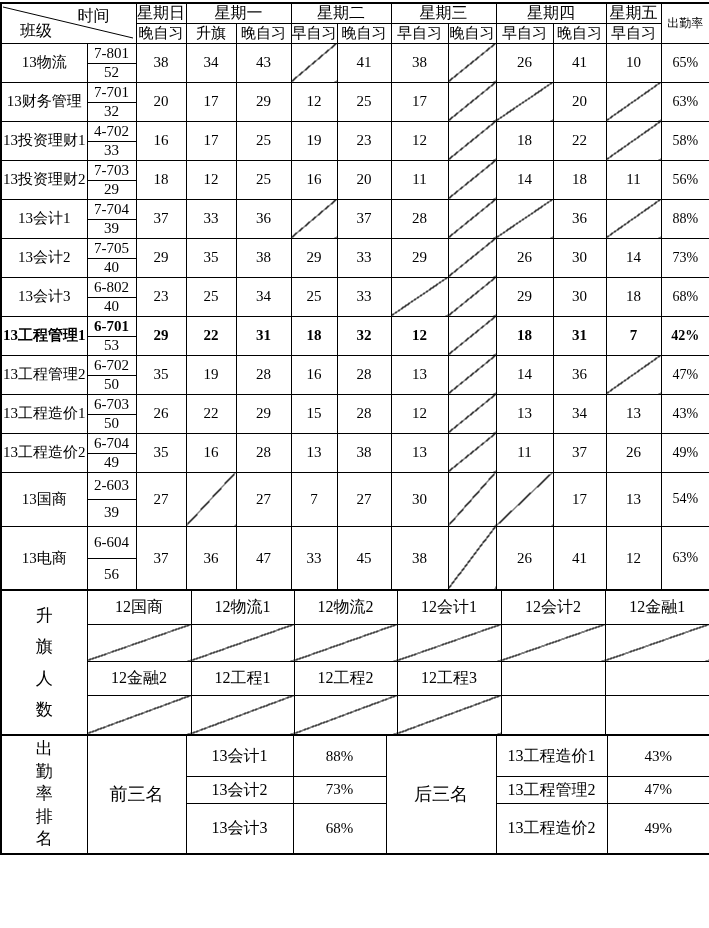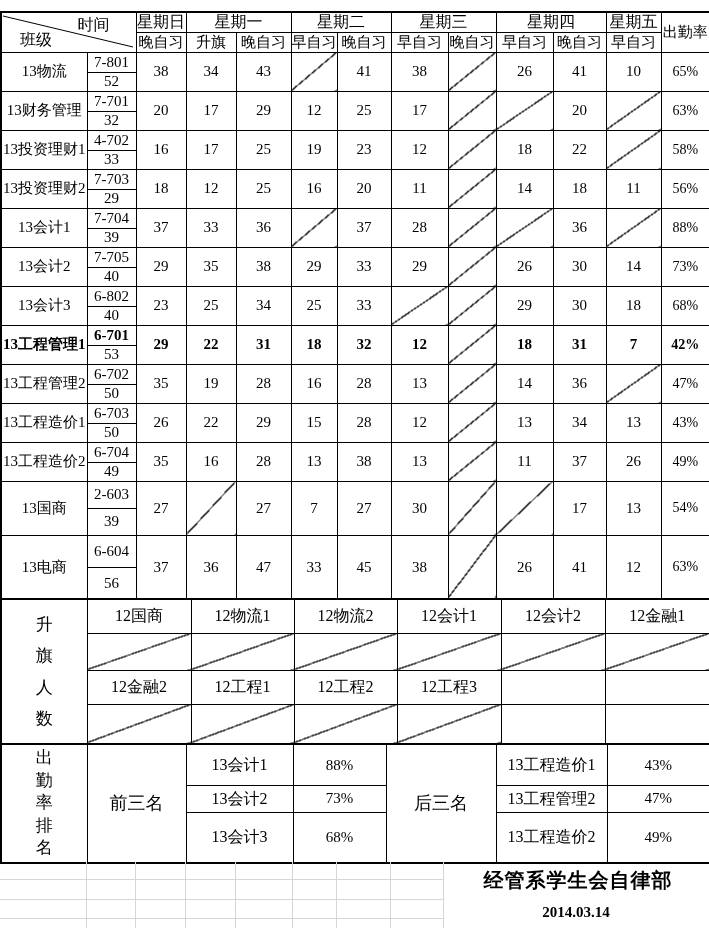--- a/index.html
+++ b/index.html
@@ -1,17 +1,17 @@
 <!DOCTYPE html>
 <html><head>
 <meta charset="utf-8">
 <style>
   html,body{margin:0;padding:0;background:#fff;}
   .sheet{position:relative;width:709px;height:928px;background:#fff;color:#000;
-         font-family:"Liberation Serif","DejaVu Serif",serif;box-sizing:border-box;padding-top:11px;overflow:hidden;}
+         font-family:"Liberation Serif","DejaVu Serif",serif;box-sizing:border-box;padding-top:2px;overflow:hidden;}
   table{border-collapse:collapse;table-layout:fixed;width:709px;border:2px solid #000;}
   .t2,.t3{margin-top:-2px;}
   td{border:1px solid #000;text-align:center;vertical-align:middle;padding:0;font-size:15px;overflow:hidden;line-height:1.1;}
   .diag{background-image:linear-gradient(to bottom right,transparent calc(50% - 0.6px),
         #000 calc(50% - 0.6px),#000 calc(50% + 0.6px),transparent calc(50% + 0.6px));}
   .corner{position:relative;}
   .corner svg{position:absolute;top:0;left:0;}
   .corner .tlabel{position:absolute;top:3px;right:26px;font-size:16px;}
   .corner .blabel{position:absolute;bottom:3px;left:18px;font-size:16px;}
   .dayrow td{font-size:16px;}
@@ -63,21 +63,21 @@
           </svg>
           <span class="tlabel">时间</span>
           <span class="blabel">班级</span>
         </td>
         <td>星期日</td>
         <td colspan="2">星期一</td>
         <td colspan="2">星期二</td>
         <td colspan="2">星期三</td>
         <td colspan="2">星期四</td>
         <td>星期五</td>
-        <td rowspan="2" style="font-size:15px">出勤率</td>
+        <td rowspan="2" style="font-size:12px">出勤率</td>
       </tr>
       <tr class="subrow" style="height:20px">
         <td>晚自习</td>
         <td>升旗</td>
         <td>晚自习</td>
         <td>早自习</td>
         <td>晚自习</td>
         <td>早自习</td>
         <td>晚自习</td>
         <td>早自习</td>
@@ -405,29 +405,14 @@
       </tr>
       <tr style="height:51px">
         <td class="rank-name">13会计3</td>
         <td class="rank-rate">68%</td>
         <td class="rank-name">13工程造价2</td>
         <td class="rank-rate">49%</td>
       </tr>
     </tbody>
   </table>
 
-  <div class="footer">
-    <div class="org">经管系学生会自律部</div>
-    <div class="date">2014.03.14</div>
-  <div class="vgrid" style="left: 86px;"></div>
-      <div class="vgrid" style="left: 135px;"></div>
-      <div class="vgrid" style="left: 185px;"></div>
-      <div class="vgrid" style="left: 235px;"></div>
-      <div class="vgrid" style="left: 292px;"></div>
-      <div class="vgrid" style="left: 336px;"></div>
-      <div class="vgrid" style="left: 390px;"></div>
-      <div class="vgrid" style="left: 443px;"></div>
-      <div class="hgrid" style="top: 17px;"></div>
-      <div class="hgrid" style="top: 37px;"></div>
-      <div class="hgrid" style="top: 56px;"></div>
-    </div>
 
 </div>
 
 </body></html>

